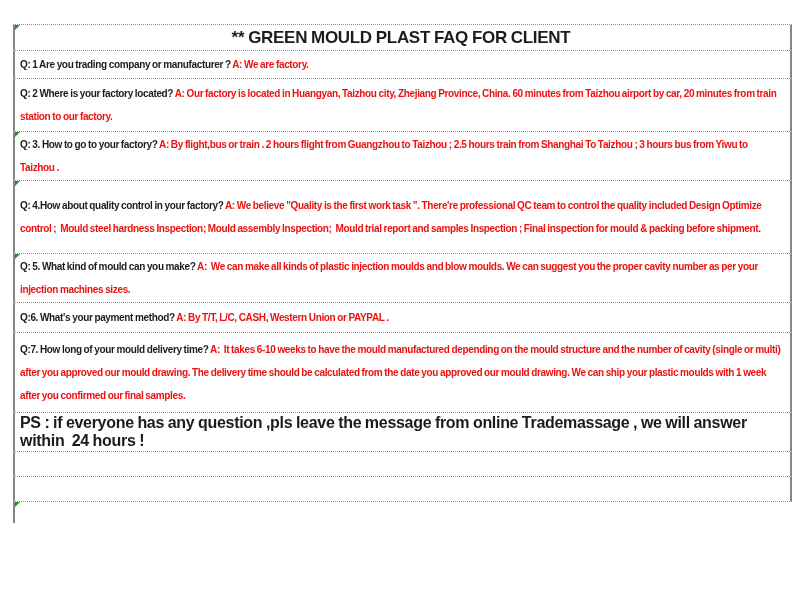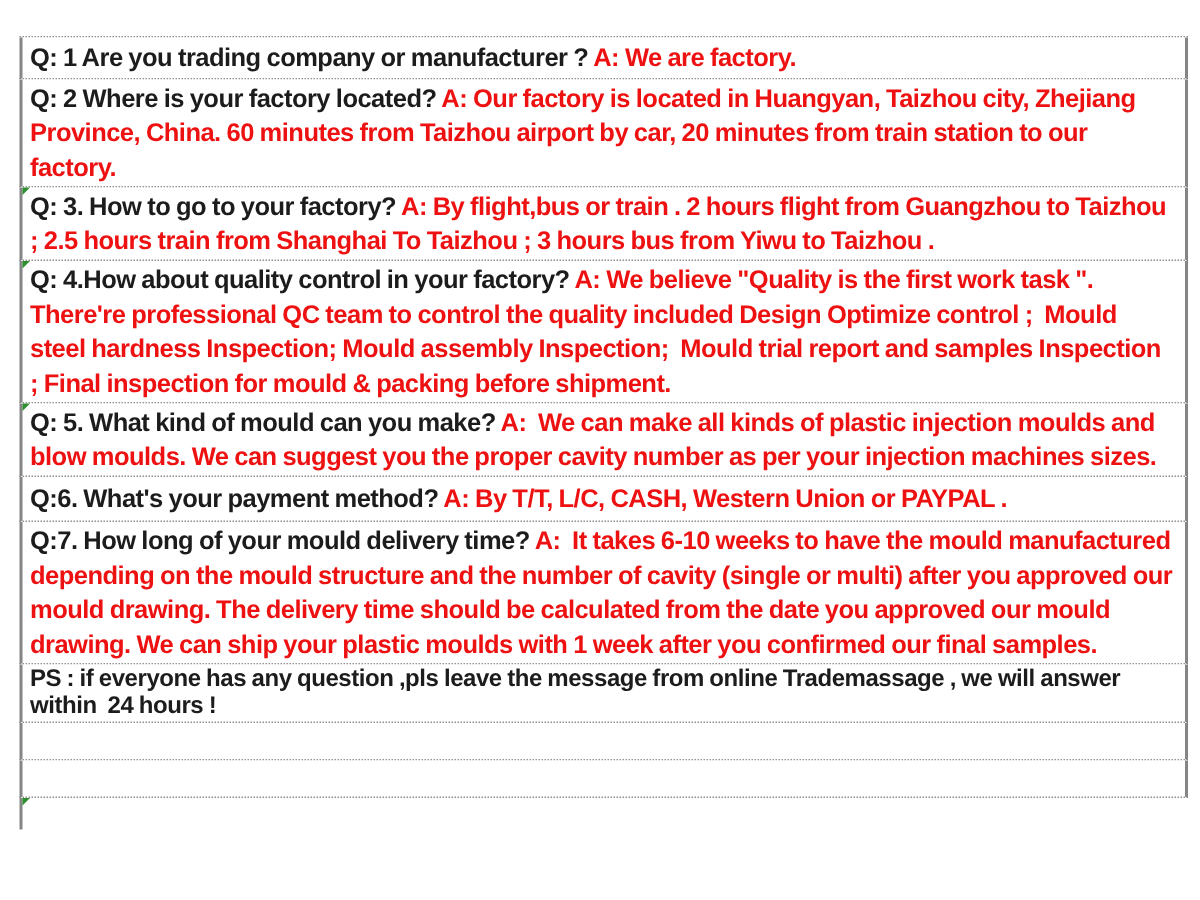--- a/index.html
+++ b/index.html
@@ -13,21 +13,21 @@
   }
   .t-row{
     position:relative;box-sizing:border-box;display:flex;align-items:center;
     border-bottom:1px dotted var(--grid);
     border-left:2px solid var(--edge);
     border-right:2px solid var(--edge);
     background:#ffffff;
   }
   .cell{
     width:100%;padding:1px 8px 1px 5px;white-space:pre-wrap;
-    font-size:17px;font-weight:bold;line-height:23px;
+    font-size:10px;font-weight:bold;line-height:23px;
     letter-spacing:-0.35px;word-spacing:-0.5px;color:var(--qcol);
   }
   .q{color:var(--qcol);}
   .a{color:var(--acol);}
   .u{}
   .title-row{min-height:26px;}
   .title-row .cell{text-align:center;font-size:17px;line-height:20px;letter-spacing:-0.3px;}
   .rq1{min-height:28px}
   .rq2{min-height:53px}
   .rq3{min-height:44px}
@@ -46,20 +46,24 @@
   }
   .stub{
     position:relative;height:21px;width:12px;
     border-left:2px solid var(--edge);background:#ffffff;
   }
 </style>
 </head>
 <body>
 
 <div class="sheet">
+  <div class="t-row title-row">
+      <span class="marker"></span>
+      <div class="cell"><span class="q">** GREEN MOULD PLAST FAQ FOR CLIENT</span></div>
+    </div>
 
   <div class="t-row rq1">
       <div class="cell"><span class="q">Q: 1 Are you trading company or manufacturer ? </span><span class="a">A: We are factory.</span></div>
     </div>
 
   <div class="t-row rq2">
       <div class="cell"><span class="q">Q: 2 Where is your factory located? </span><span class="a">A: Our factory is located in Huangyan, Taizhou city, Zhejiang Province, China. </span><span class="a u">60 </span><span class="a">minutes from Taizhou airport by car, </span><span class="a u">20 </span><span class="a">minutes from train station to our factory.</span></div>
     </div>
 
   <div class="t-row rq3">

